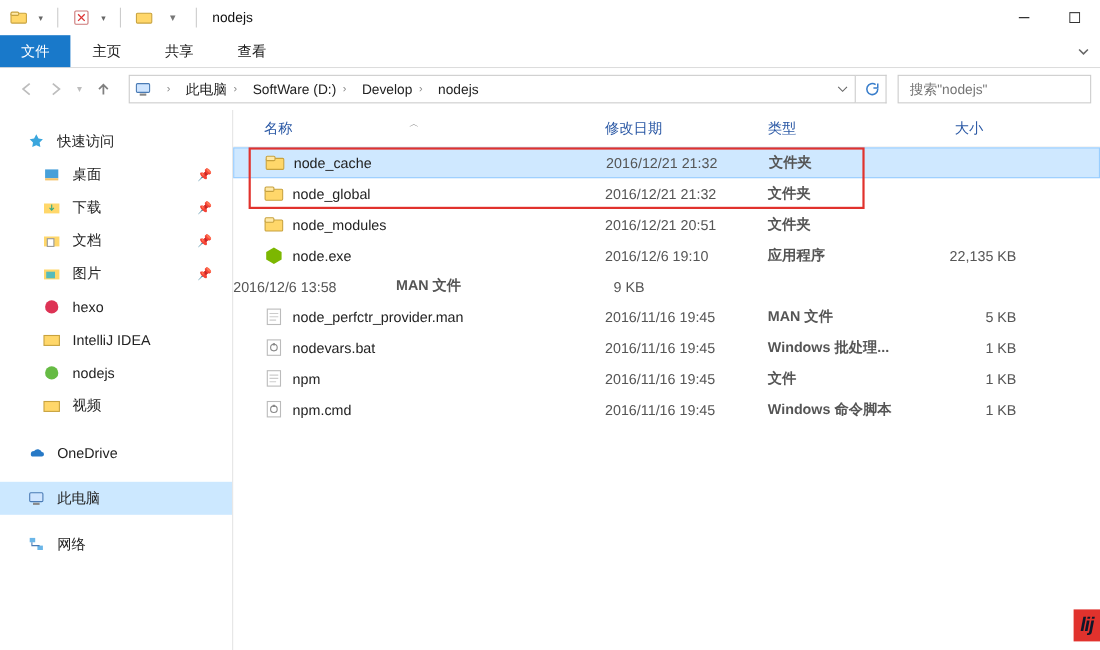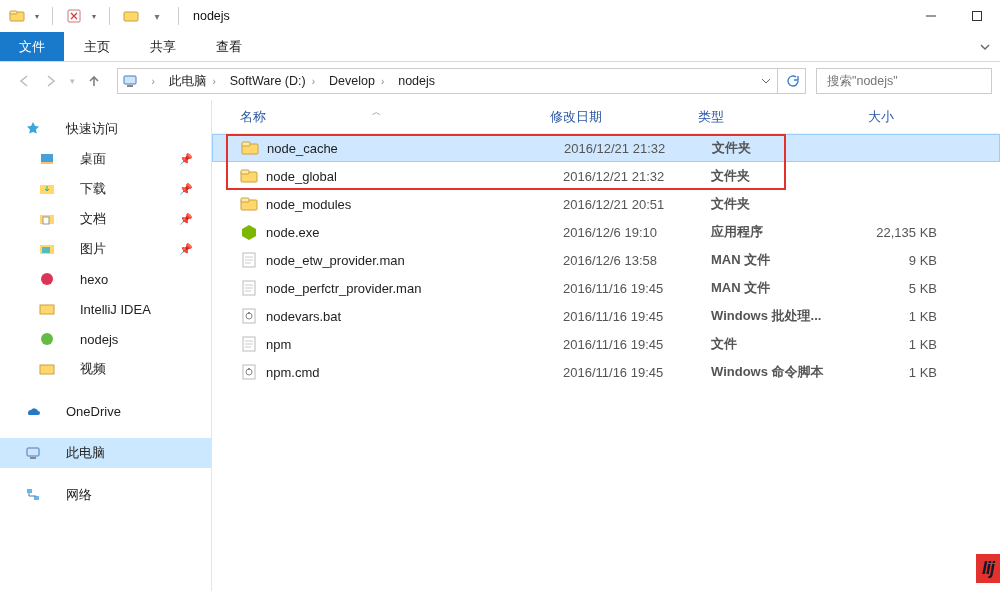--- a/index.html
+++ b/index.html
@@ -31,40 +31,40 @@
   .crumb .chev { color:#888; font-size:10px; padding: 0 6px; }
   .nav-address .spacer { flex:1; }
   .nav-address .addr-dd { width: 22px; display:flex; align-items:center; justify-content:center; color:#666; border-left:0; }
   .nav-refresh { width: 28px; height:26px; border:1px solid #ccc; border-left:none; display:flex; align-items:center; justify-content:center; color:#3a7ecb; }
   .searchbox { width: 176px; height:26px; border:1px solid #ccc; margin:0 8px 0 10px; display:flex; align-items:center; color:#888; font-size:12.5px; padding:0 6px; gap:4px; }
   .searchbox input { border:none; outline:none; flex:1; font-size:12.5px; }
 
   
   .bodywrap { display:flex; height: calc(591px - 32px - 30px - 38px); }
   .sidebar { width: 212px; border-right:1px solid #e5e5e5; padding-top: 14px; overflow:hidden; }
-  .side-item { height: 30px; display:flex; align-items:center; padding-left: 38px; font-size:13px; color:#222; gap:24px; position:relative; }
+  .side-item { height: 30px; display:flex; align-items:center; padding-left: 38px; font-size:13px; color:#222; gap:10px; position:relative; }
   .side-item.group { padding-left: 24px; }
   .side-item .pin { position:absolute; right: 18px; color:#6d6d6d; font-size:11px; }
   .side-item.selected { background:#cce8ff; }
   .side-sep { height: 12px; }
   .side-ico { width: 18px; height:18px; display:flex; align-items:center; justify-content:center; }
 
   
   .content { flex:1; display:flex; flex-direction:column; }
   .col-header { height: 34px; display:flex; align-items:center; color:#2957a4; font-size:13px; border-bottom: 1px solid #f0f0f0; }
   .col-name { width: 338px; padding-left: 28px; position:relative; }
   .sort-ind { position:absolute; left: 160px; top:-2px; font-size:9px; color:#777; }
   .col-date { width: 148px; }
   .col-type { width: 140px; }
   .col-size { width: 116px; text-align:center; padding-right:30px; }
 
   .filerow { height: 28px; display:flex; align-items:center; font-size:13px; color:#222; }
   .filerow.selected { background:#cfe8ff; border:1px solid #99ceff;align-items:center; }
   .filerow .c-name { width: 338px; padding-left: 28px; display:flex; align-items:center; gap:8px; }
-  .filerow .c-date { width: 148px; color:#555;margin-left:13px; }
+  .filerow .c-date { width: 148px; color:#555; }
   .filerow .c-type { width: 140px; color:#555;font-weight:bold; }
   .filerow .c-size { width: 116px; text-align:right; padding-right:30px; color:#555; }
   .file-ico { width:18px; height:18px; display:flex; align-items:center; justify-content:center; }
 
   
   .highlight-box { position:absolute; border:2px solid #e1322d; pointer-events:none; }
 
   .rows-wrap { position:relative; }
 
   
@@ -377,91 +377,80 @@
                 <polygon points="9,2 16,6 16,13 9,17 2,13 2,6" fill="#7cb701"></polygon>
               </svg>
             </span>
             <span>node.exe</span>
           </div>
           <div class="c-date">2016/12/6 19:10</div>
           <div class="c-type">应用程序</div>
           <div class="c-size">22,135 KB</div>
         </div>
         <div class="filerow">
+          <div class="c-date">2016/12/6 13:58</div>
+          <div class="c-type">MAN 文件</div>
+          <div class="c-size">9 KB</div>
+        </div>
+        <div class="filerow">
           <div class="c-name">
             <span class="file-ico">
               <svg width="18" height="18">
                 <rect x="3" y="2" width="12" height="14" fill="#fff" stroke="#bbb"></rect>
                 <line x1="5" y1="6" x2="13" y2="6" stroke="#ccc"></line>
                 <line x1="5" y1="9" x2="13" y2="9" stroke="#ccc"></line>
                 <line x1="5" y1="12" x2="11" y2="12" stroke="#ccc"></line>
               </svg>
             </span>
-            <span>node_etw_provider.man</span>
-          </div>
-          <div class="c-date">2016/12/6 13:58</div>
+            <span>node_perfctr_provider.man</span>
+          </div>
+          <div class="c-date">2016/11/16 19:45</div>
           <div class="c-type">MAN 文件</div>
-          <div class="c-size">9 KB</div>
+          <div class="c-size">5 KB</div>
+        </div>
+        <div class="filerow">
+          <div class="c-name">
+            <span class="file-ico">
+              <svg width="18" height="18">
+                <rect x="3" y="2" width="12" height="14" fill="#fff" stroke="#bbb"></rect>
+                <circle cx="9" cy="9" r="3" fill="none" stroke="#888"></circle>
+                <rect x="8" y="5" width="2" height="2" fill="#888"></rect>
+              </svg>
+            </span>
+            <span>nodevars.bat</span>
+          </div>
+          <div class="c-date">2016/11/16 19:45</div>
+          <div class="c-type">Windows 批处理...</div>
+          <div class="c-size">1 KB</div>
         </div>
         <div class="filerow">
           <div class="c-name">
             <span class="file-ico">
               <svg width="18" height="18">
                 <rect x="3" y="2" width="12" height="14" fill="#fff" stroke="#bbb"></rect>
                 <line x1="5" y1="6" x2="13" y2="6" stroke="#ccc"></line>
                 <line x1="5" y1="9" x2="13" y2="9" stroke="#ccc"></line>
                 <line x1="5" y1="12" x2="11" y2="12" stroke="#ccc"></line>
               </svg>
             </span>
-            <span>node_perfctr_provider.man</span>
+            <span>npm</span>
           </div>
           <div class="c-date">2016/11/16 19:45</div>
-          <div class="c-type">MAN 文件</div>
-          <div class="c-size">5 KB</div>
+          <div class="c-type">文件</div>
+          <div class="c-size">1 KB</div>
         </div>
         <div class="filerow">
           <div class="c-name">
             <span class="file-ico">
               <svg width="18" height="18">
                 <rect x="3" y="2" width="12" height="14" fill="#fff" stroke="#bbb"></rect>
                 <circle cx="9" cy="9" r="3" fill="none" stroke="#888"></circle>
                 <rect x="8" y="5" width="2" height="2" fill="#888"></rect>
               </svg>
             </span>
-            <span>nodevars.bat</span>
-          </div>
-          <div class="c-date">2016/11/16 19:45</div>
-          <div class="c-type">Windows 批处理...</div>
-          <div class="c-size">1 KB</div>
-        </div>
-        <div class="filerow">
-          <div class="c-name">
-            <span class="file-ico">
-              <svg width="18" height="18">
-                <rect x="3" y="2" width="12" height="14" fill="#fff" stroke="#bbb"></rect>
-                <line x1="5" y1="6" x2="13" y2="6" stroke="#ccc"></line>
-                <line x1="5" y1="9" x2="13" y2="9" stroke="#ccc"></line>
-                <line x1="5" y1="12" x2="11" y2="12" stroke="#ccc"></line>
-              </svg>
-            </span>
-            <span>npm</span>
-          </div>
-          <div class="c-date">2016/11/16 19:45</div>
-          <div class="c-type">文件</div>
-          <div class="c-size">1 KB</div>
-        </div>
-        <div class="filerow">
-          <div class="c-name">
-            <span class="file-ico">
-              <svg width="18" height="18">
-                <rect x="3" y="2" width="12" height="14" fill="#fff" stroke="#bbb"></rect>
-                <circle cx="9" cy="9" r="3" fill="none" stroke="#888"></circle>
-                <rect x="8" y="5" width="2" height="2" fill="#888"></rect>
-              </svg>
-            </span>
             <span>npm.cmd</span>
           </div>
           <div class="c-date">2016/11/16 19:45</div>
           <div class="c-type">Windows 命令脚本</div>
           <div class="c-size">1 KB</div>
         </div>
         <div class="highlight-box" id="hlbox" style="left: 14px; top: 0px; width: 560px; height: 56px;"></div>
     </div>
   </div>
 </div>

